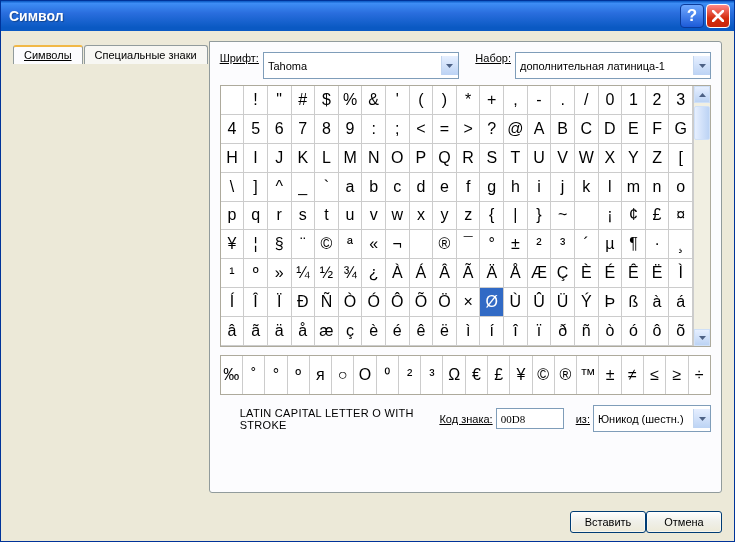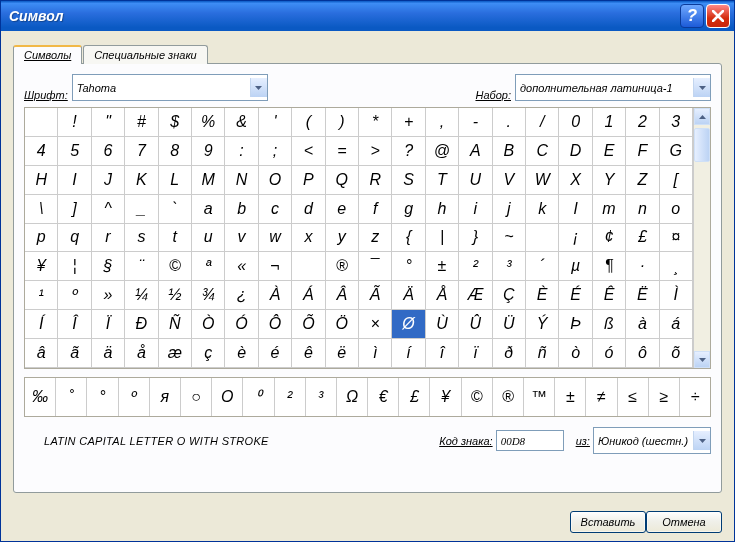--- a/index.html
+++ b/index.html
@@ -1,39 +1,39 @@
 <!DOCTYPE html>
 <html><head>
 <meta charset="utf-8">
 <style>
   * { box-sizing: border-box; margin:0; padding:0; }
   body { font-family: Tahoma, sans-serif; font-size:11px; background:#ece9d8; }
-  .window { width:735px; height:542px; border:1px solid #003399; background:#ece9d8; display:flex; flex-direction:column;font-style:italic; }
+  .window { width:735px; height:542px; border:1px solid #003399; background:#ece9d8; display:flex; flex-direction:column; }
   .titlebar {
     height:30px;
     background: linear-gradient(to bottom,#0a59c3 0%,#3d8df5 8%,#2a6ede 40%,#0a59c3 88%,#0a59c3 100%);
     display:flex; align-items:center; padding:0 4px 0 8px; color:#fff;
   }
   .titlebar .title { font-weight:bold; font-size:14px; flex:1; text-shadow:1px 1px 1px rgba(0,0,0,.3); }
   .tb-btn { width:24px; height:24px; margin-left:2px; border-radius:4px; display:flex; align-items:center; justify-content:center; font-weight:bold; font-family:Arial; }
   .help-btn { background:linear-gradient(to bottom,#6fa8ff,#1c5bd8); border:1px solid #0a3a9a; color:#fff; font-size:17px; }
   .close-btn { background:linear-gradient(to bottom,#f88,#d42e0e 60%,#c9250b); border:1px solid #fff; color:#fff; font-size:16px; }
-  .content { flex:1; padding:10px 12px 10px 12px; display:flex; flex-direction:column; }
+  .content { flex:1; padding:10px 12px 10px 12px; display:flex; }
   .tabs-strip { display:flex; align-items:flex-end; height:22px; position:relative; z-index:2; }
   .tab {
     padding:3px 10px 3px 10px; border:1px solid #919b9c; border-bottom:none;
     background:#f7f7f3; margin-right:1px; position:relative; top:1px;
     border-radius:3px 3px 0 0; cursor:default;
   }
   .tab.active { background:#fcfcfe; border-top:2px solid #f1b847; padding-top:2px; z-index:3; }
   .tab-panel {
     border:1px solid #919b9c; background:#fcfcfe; padding:10px 10px 8px 10px;
     display:flex; flex-direction:column; flex:1; border-radius:0 3px 3px 3px;
   }
-  .row { display:flex; align-items:flex-end; margin-bottom:6px; }
+  .row { display:flex; align-items:flex-start; margin-bottom:6px; }
   .row .lbl { margin-right:4px; }
   .combo { display:flex; align-items:center; border:1px solid #7f9db9; background:#fff; height:27px; }
   .combo .txt { padding:0 4px; flex:1; }
   .combo .arrow {
     width:17px; height:19px; display:flex; align-items:center; justify-content:center;
     border-left:1px solid #c2d5ef;
     background:linear-gradient(to bottom,#e6efff,#bcd3f4);
   }
   .combo .arrow svg{display:block;}
   .underline { text-decoration: underline; text-decoration-style: solid; }

